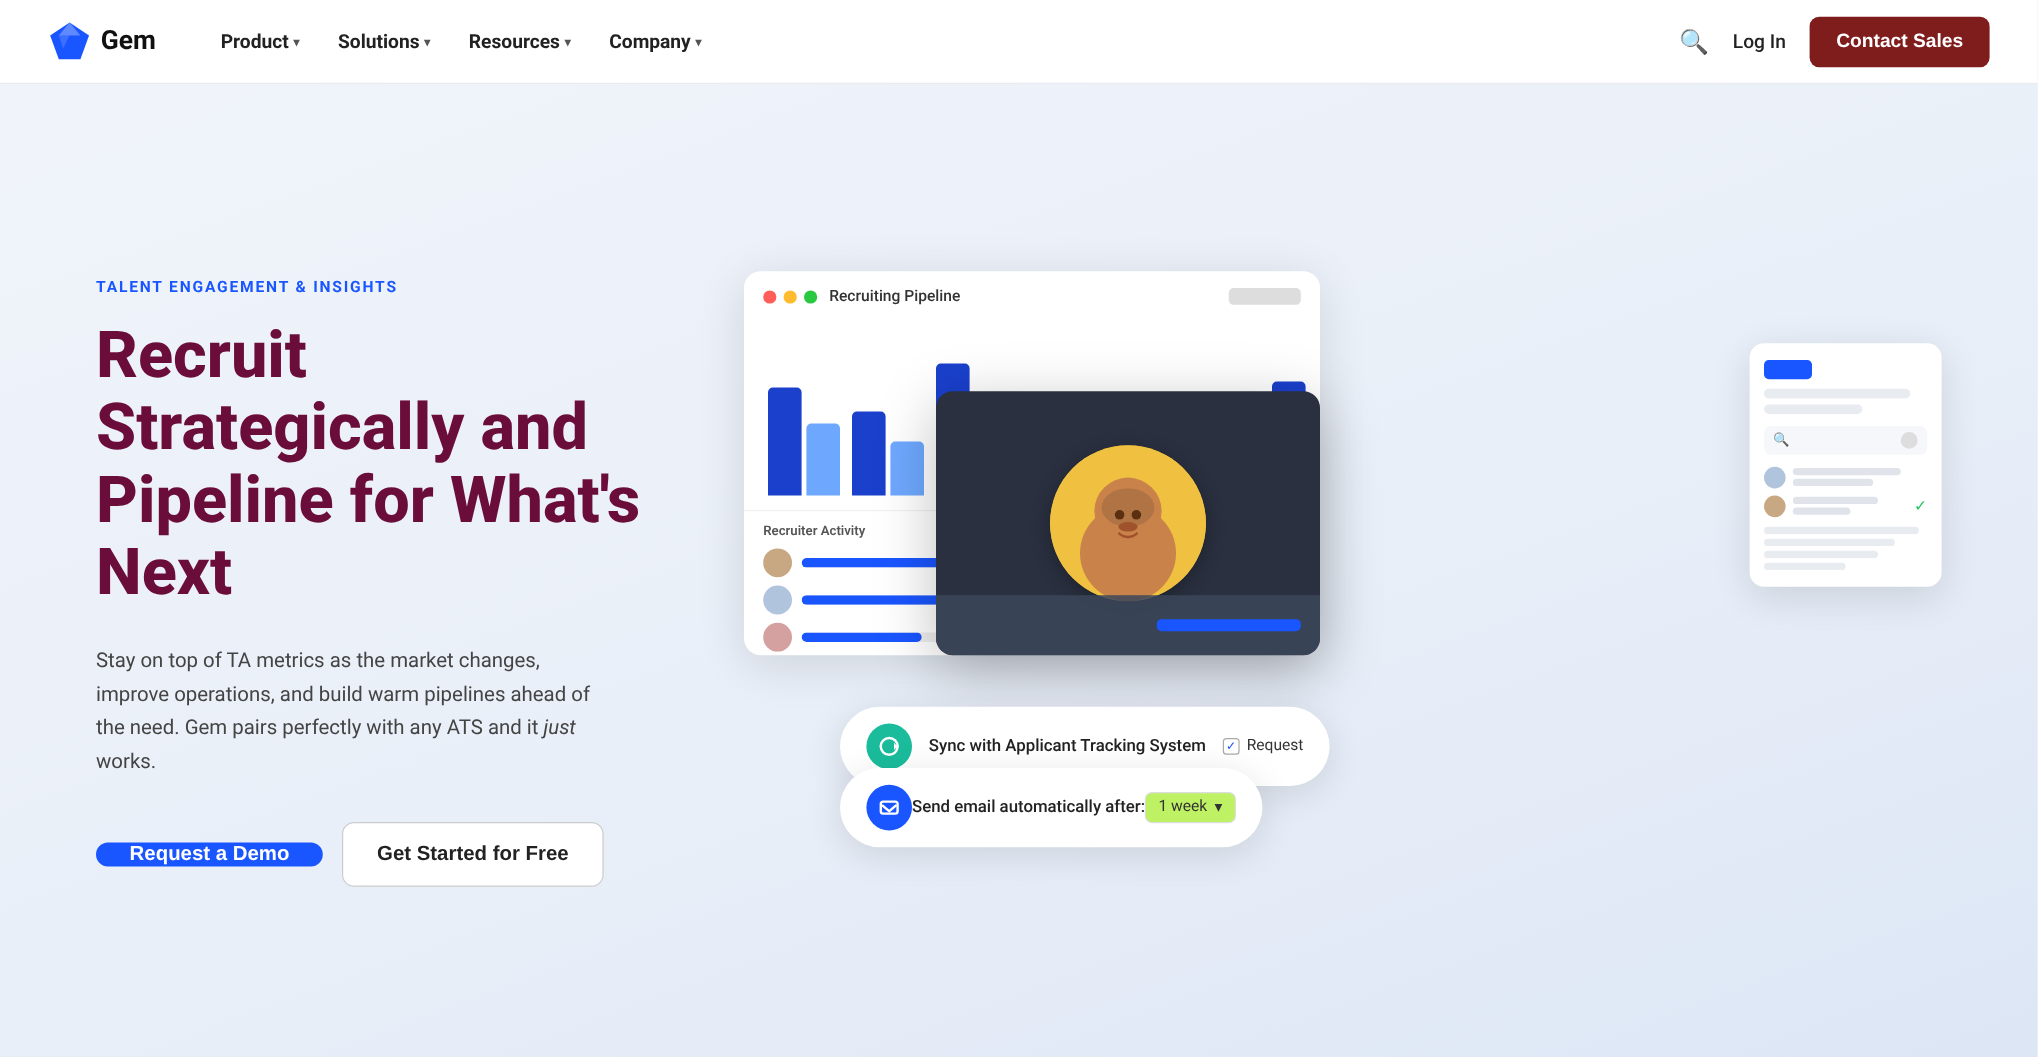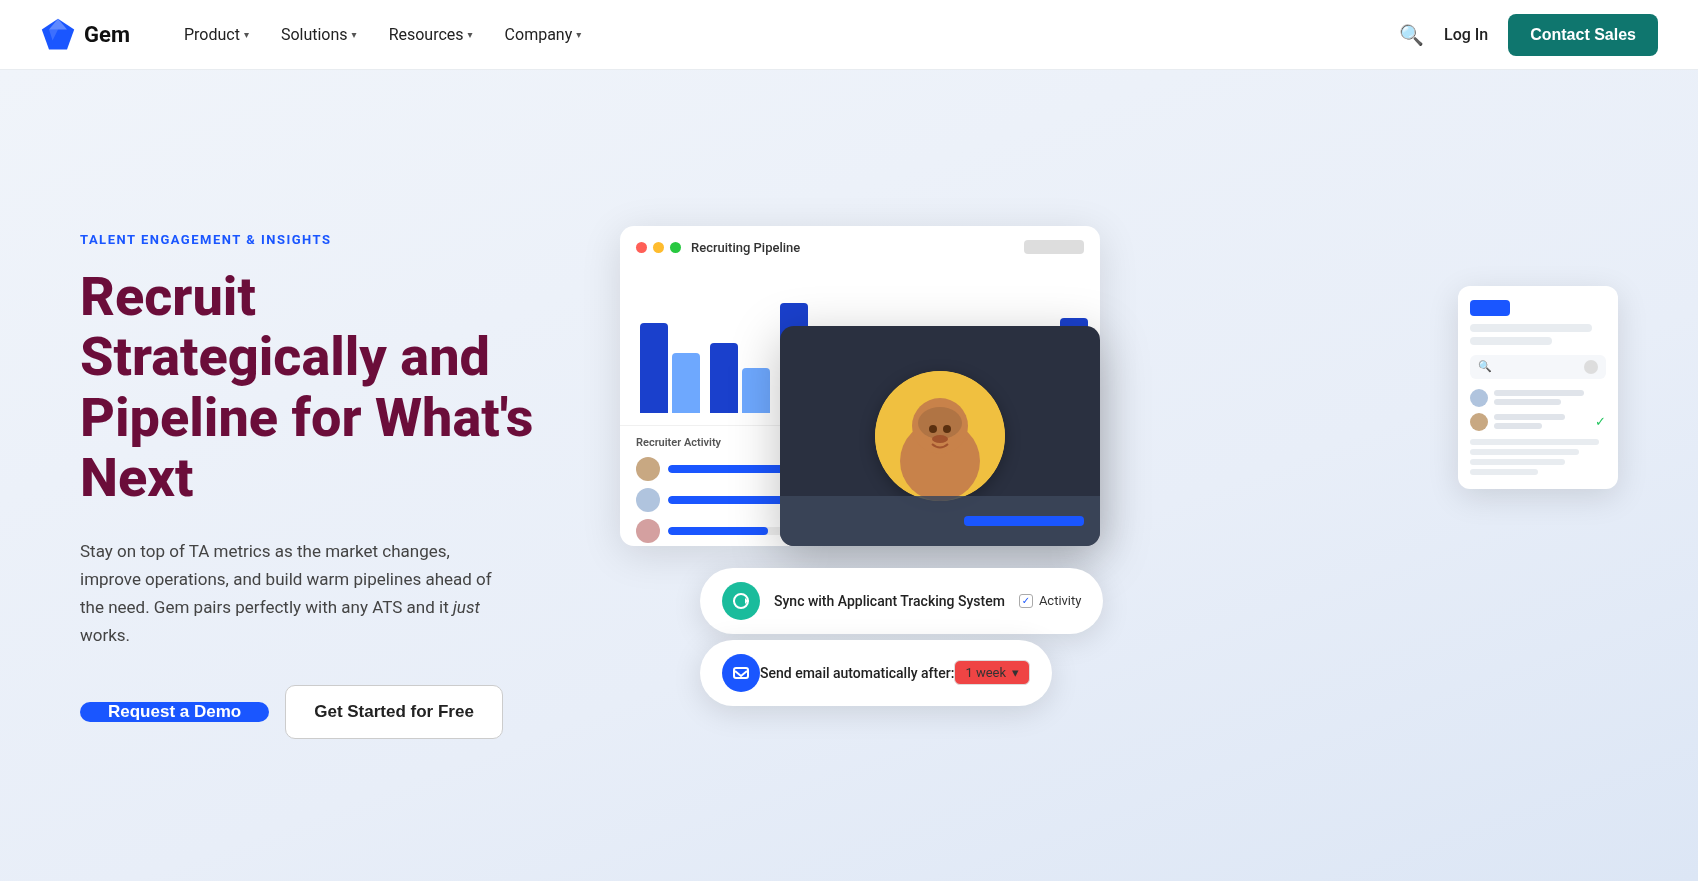--- a/index.html
+++ b/index.html
@@ -40,21 +40,21 @@
     }
     .nav-link {
       display: flex;
       align-items: center;
       gap: 4px;
       padding: 8px 14px;
       font-size: 16px;
       color: #222;
       cursor: pointer;
       border-radius: 6px;
-      font-weight: 400;
+      font-weight: 700;
     }
     .nav-chevron {
       font-size: 10px;
       color: #555;
     }
     .nav-right {
       display: flex;
       align-items: center;
       gap: 20px;
     }
@@ -64,21 +64,21 @@
       cursor: pointer;
     }
     .nav-login {
       font-size: 16px;
       color: #222;
       font-weight: 500;
       cursor: pointer;
       text-align: center;
     }
     .nav-contact-btn {
-      background: #0f766e;
+      background: #7f1d1d;
       color: #fff;
       border: none;
       padding: 12px 22px;
       border-radius: 8px;
       font-size: 16px;
       font-weight: 600;
       cursor: pointer;
     }
 
     
@@ -290,21 +290,21 @@
       width: 120px;
       height: 10px;
       background: #1a56ff;
       border-radius: 4px;
       margin-left: auto;
     }
 
     
     .card-sync {
       position: absolute;
-      bottom: 112px;
+      bottom: 91px;
       left: 80px;
       background: #fff;
       border-radius: 40px;
       box-shadow: 0 6px 30px rgba(0,0,0,0.12);
       display: flex;
       align-items: center;
       gap: 14px;
       padding: 14px 22px;
       white-space: nowrap;
       z-index: 5;
@@ -370,21 +370,21 @@
       font-size: 18px;
       color: #fff;
       flex-shrink: 0;
     }
     .email-text {
       font-size: 14px;
       color: #222;
       font-weight: 500;
     }
     .email-select {
-      background: #ef4444;
+      background: #bef264;
       border: 1px solid #ddd;
       border-radius: 6px;
       padding: 4px 10px;
       font-size: 13px;
       color: #333;
       display: flex;
       align-items: center;
       gap: 6px;
     }
 
@@ -622,21 +622,21 @@
           <path d="M3 10a7 7 0 0114 0" stroke="white" stroke-width="2" stroke-linecap="round"></path>
           <path d="M17 10a7 7 0 01-14 0" stroke="white" stroke-width="2" stroke-linecap="round"></path>
           <polyline points="14,7 17,10 14,13" fill="white"></polyline>
         </svg>
       </div>
       <span class="sync-text">Sync with Applicant Tracking System</span>
       <div class="sync-enabled">
         <div class="sync-checkbox">
           <span class="sync-check">✓</span>
         </div>
-        <span>Activity</span>
+        <span>Request</span>
       </div>
     </div>
 
     <div class="card-email">
       <div class="email-icon">
         <svg width="20" height="20" viewBox="0 0 20 20" fill="none">
           <polyline points="4,8 10,13 16,8" stroke="white" stroke-width="2" fill="none"></polyline>
           <rect x="3" y="5" width="14" height="10" rx="2" stroke="white" stroke-width="2" fill="none"></rect>
         </svg>
       </div>

